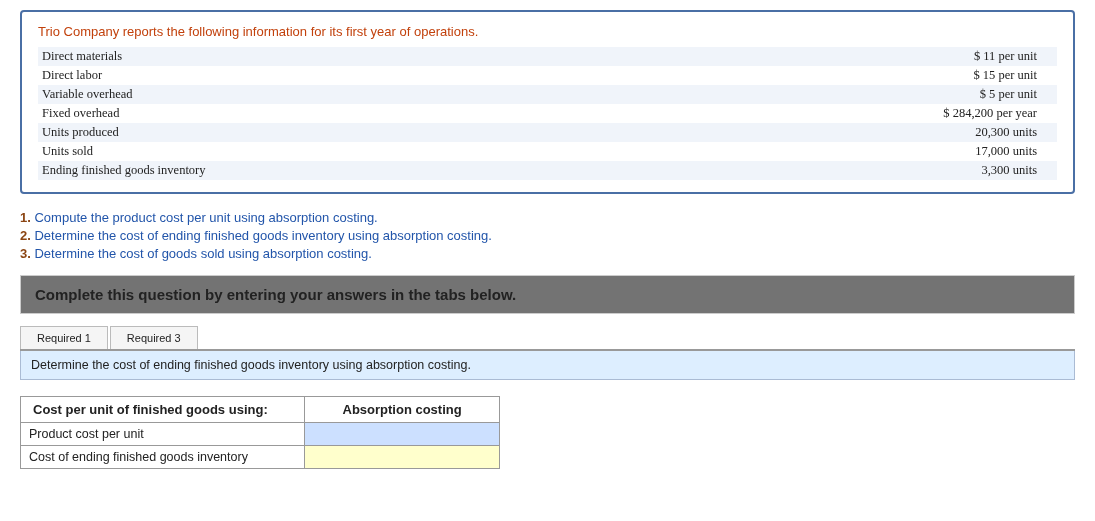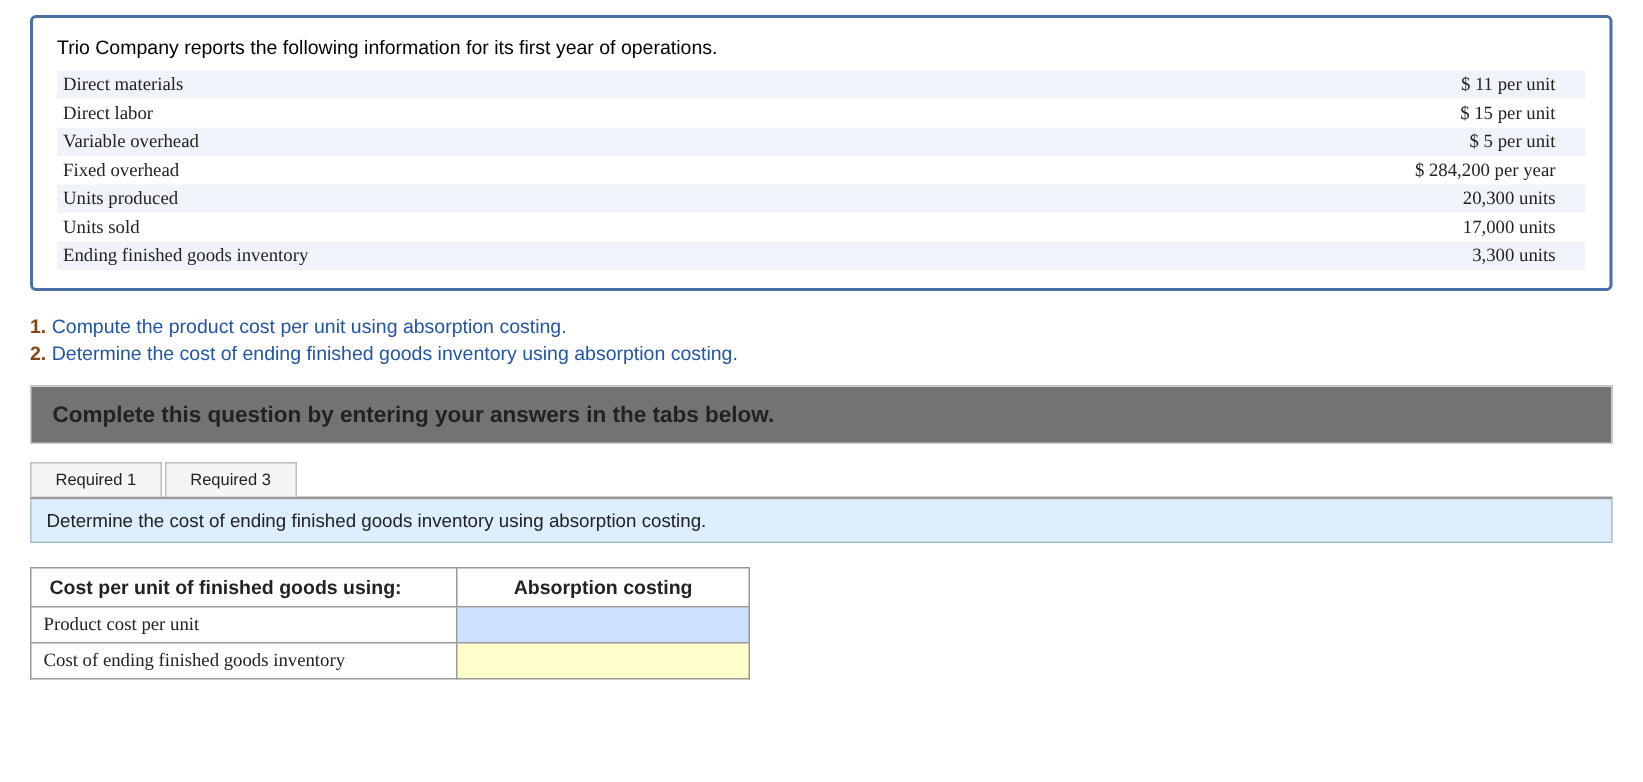--- a/index.html
+++ b/index.html
@@ -35,21 +35,21 @@
       width: 55%;
     }
     .info-table .value-col {
       width: 45%;
       text-align: right;
       padding-right: 20px;
     }
     .intro-text {
       font-size: 13px;
       margin-bottom: 8px;
-      color: #000000;
+      color: #c2410c;
     }
     .tasks {
       margin-bottom: 14px;
     }
     .tasks p {
       font-size: 13px;
       margin-bottom: 3px;
       color: #333;
     }
     .tasks p span.num {
@@ -115,21 +115,20 @@
       background: #fff;
     }
     .answer-table td {
       border: 1px solid #999;
       padding: 4px 8px;
       font-size: 12.5px;
     }
     .answer-table td.row-label {
       background: #fff;
       min-width: 240px;
-      font-family: Liberation Serif, serif;
     }
     .answer-table td.input-cell {
       min-width: 160px;
       padding: 2px 4px;
     }
     .answer-table td.input-cell.blue-bg {
       background: #cce0ff;
     }
     .answer-table td.input-cell.yellow-bg {
       background: #ffffcc;
@@ -183,20 +182,21 @@
     <td class="value-col">3,300 units</td>
   </tr>
       </tbody>
   </table>
 </div>
 
 <div class="tasks">
   <div id="tasks-list">
       <p><span class="num">1.</span> <span class="text">Compute the product cost per unit using absorption costing.</span></p>
       <p><span class="num">2.</span> <span class="text">Determine the cost of ending finished goods inventory using absorption costing.</span></p>
+      <p><span class="num">3.</span> <span class="text">Determine the cost of goods sold using absorption costing.</span></p>
     </div>
 </div>
 
 <div class="instruction-bar">Complete this question by entering your answers in the tabs below.</div>
 
 <div class="tabs-row">
   <div id="tabs-container" style="display:flex;">
       <div class="tab">Required 1</div>
       <div class="tab">Required 3</div>
     </div>

